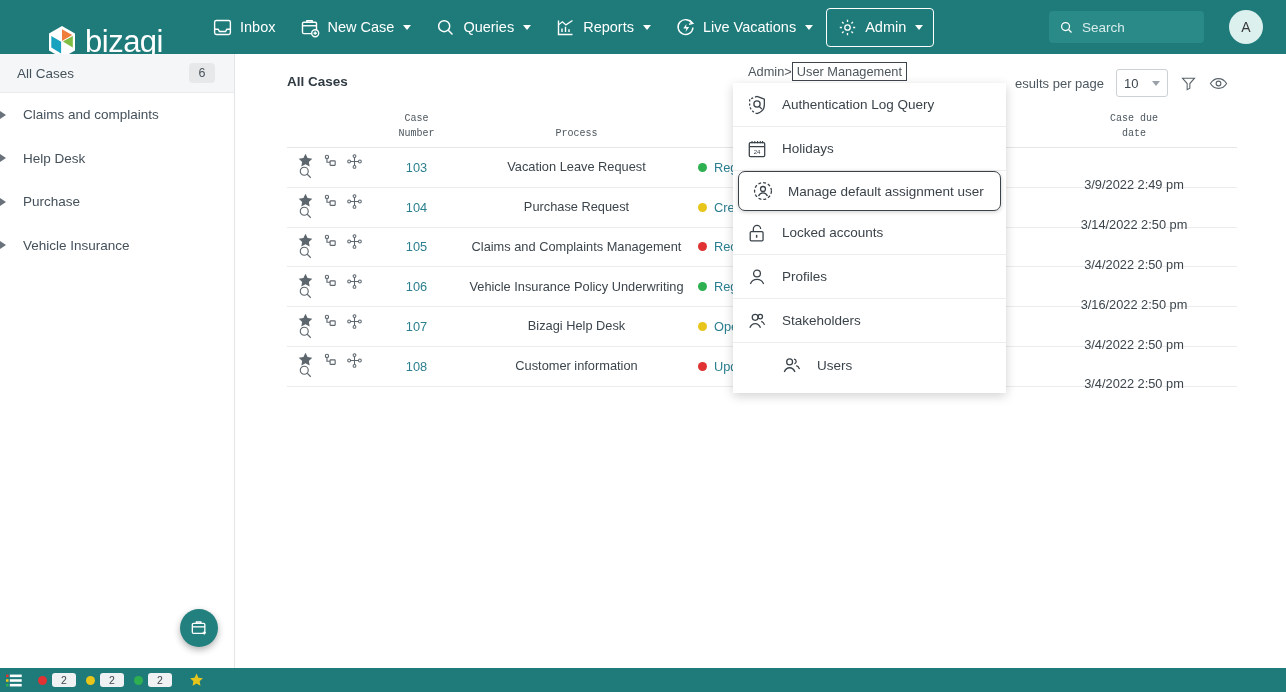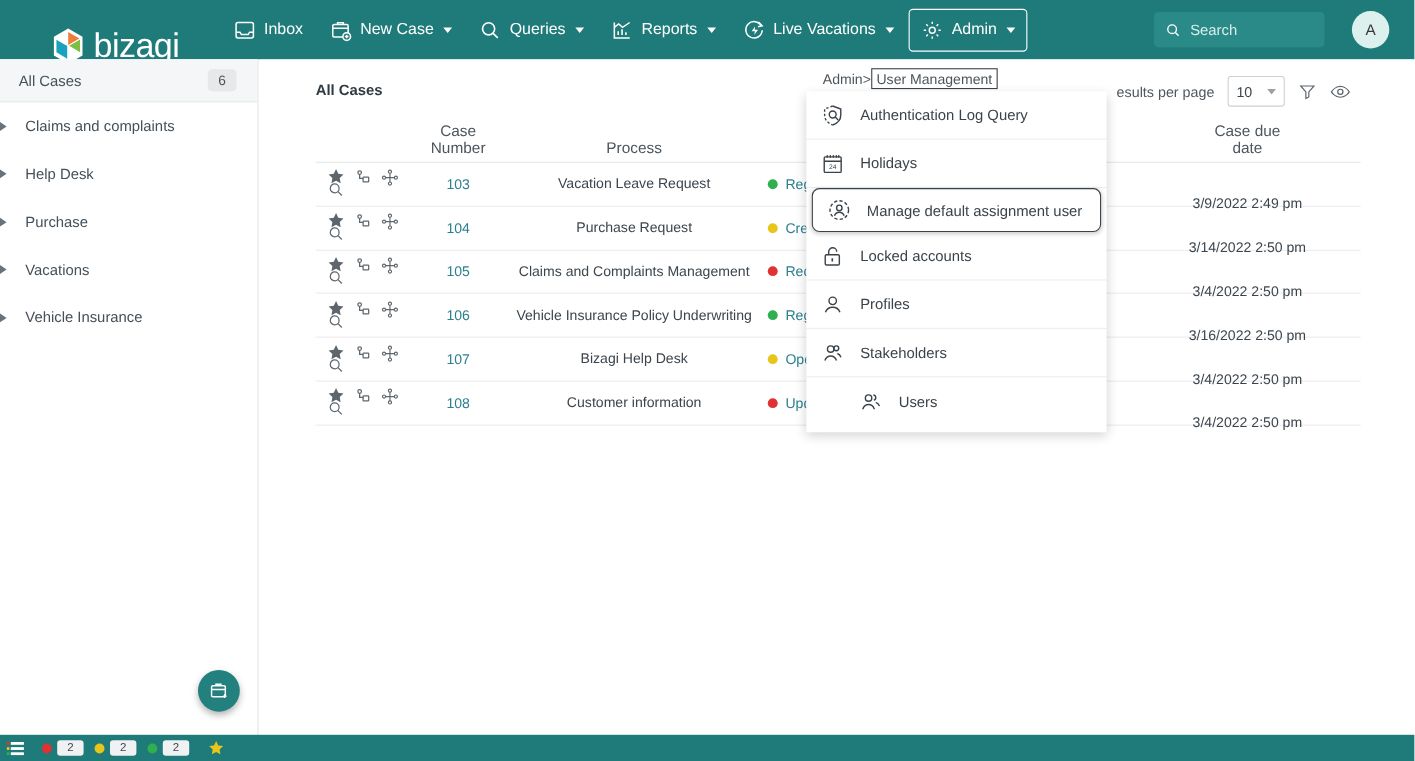--- a/index.html
+++ b/index.html
@@ -112,22 +112,22 @@
   }
   .ico-btn { cursor: pointer; display: block; }
 
   
   .tbl { position: absolute; left: 51px; top: 48px; width: 950px; }
   .thead {
     display: flex; align-items: flex-end;
     border-bottom: 1px solid #e4e6e8; height: 46px;
   }
   .th {
-    font-size: 14px; color: #4c565e; text-align: center;
-    line-height: 14.5px; padding-bottom: 6px;
+    font-size: 10px; color: #4c565e; text-align: center;
+    line-height: 14.5px; padding-bottom: 6px; font-family: Liberation Mono, monospace;
   }
   .trow {
     display: flex; align-items: center;
     height: 39.8px; border-bottom: 1px solid #ececee;
   }
   .td { font-size: 12.8px; color: #3c454c; text-align: center; }
 
   .c-ico  { width: 82px; display: flex; align-items: flex-start; gap: 6px; padding-left: 8px; }
   .c-num  { width: 95px; }
   .c-proc { width: 225px; line-height: 14.5px; }
@@ -293,24 +293,20 @@
     <div class="sb-item">
       <i class="sb-arrow"></i>
       <span class="sb-item-label">Help Desk</span>
     </div>
     <div class="sb-item">
       <i class="sb-arrow"></i>
       <span class="sb-item-label">Purchase</span>
     </div>
     <div class="sb-item">
       <i class="sb-arrow"></i>
-      <span class="sb-item-label">Vacations</span>
-    </div>
-    <div class="sb-item">
-      <i class="sb-arrow"></i>
       <span class="sb-item-label">Vehicle Insurance</span>
     </div>
   </div>
 
   <div class="main">
     <div class="main-title">All Cases</div>
 
     <div class="rpp">
       <span class="rpp-label">esults per page</span>
       <div class="rpp-select">

